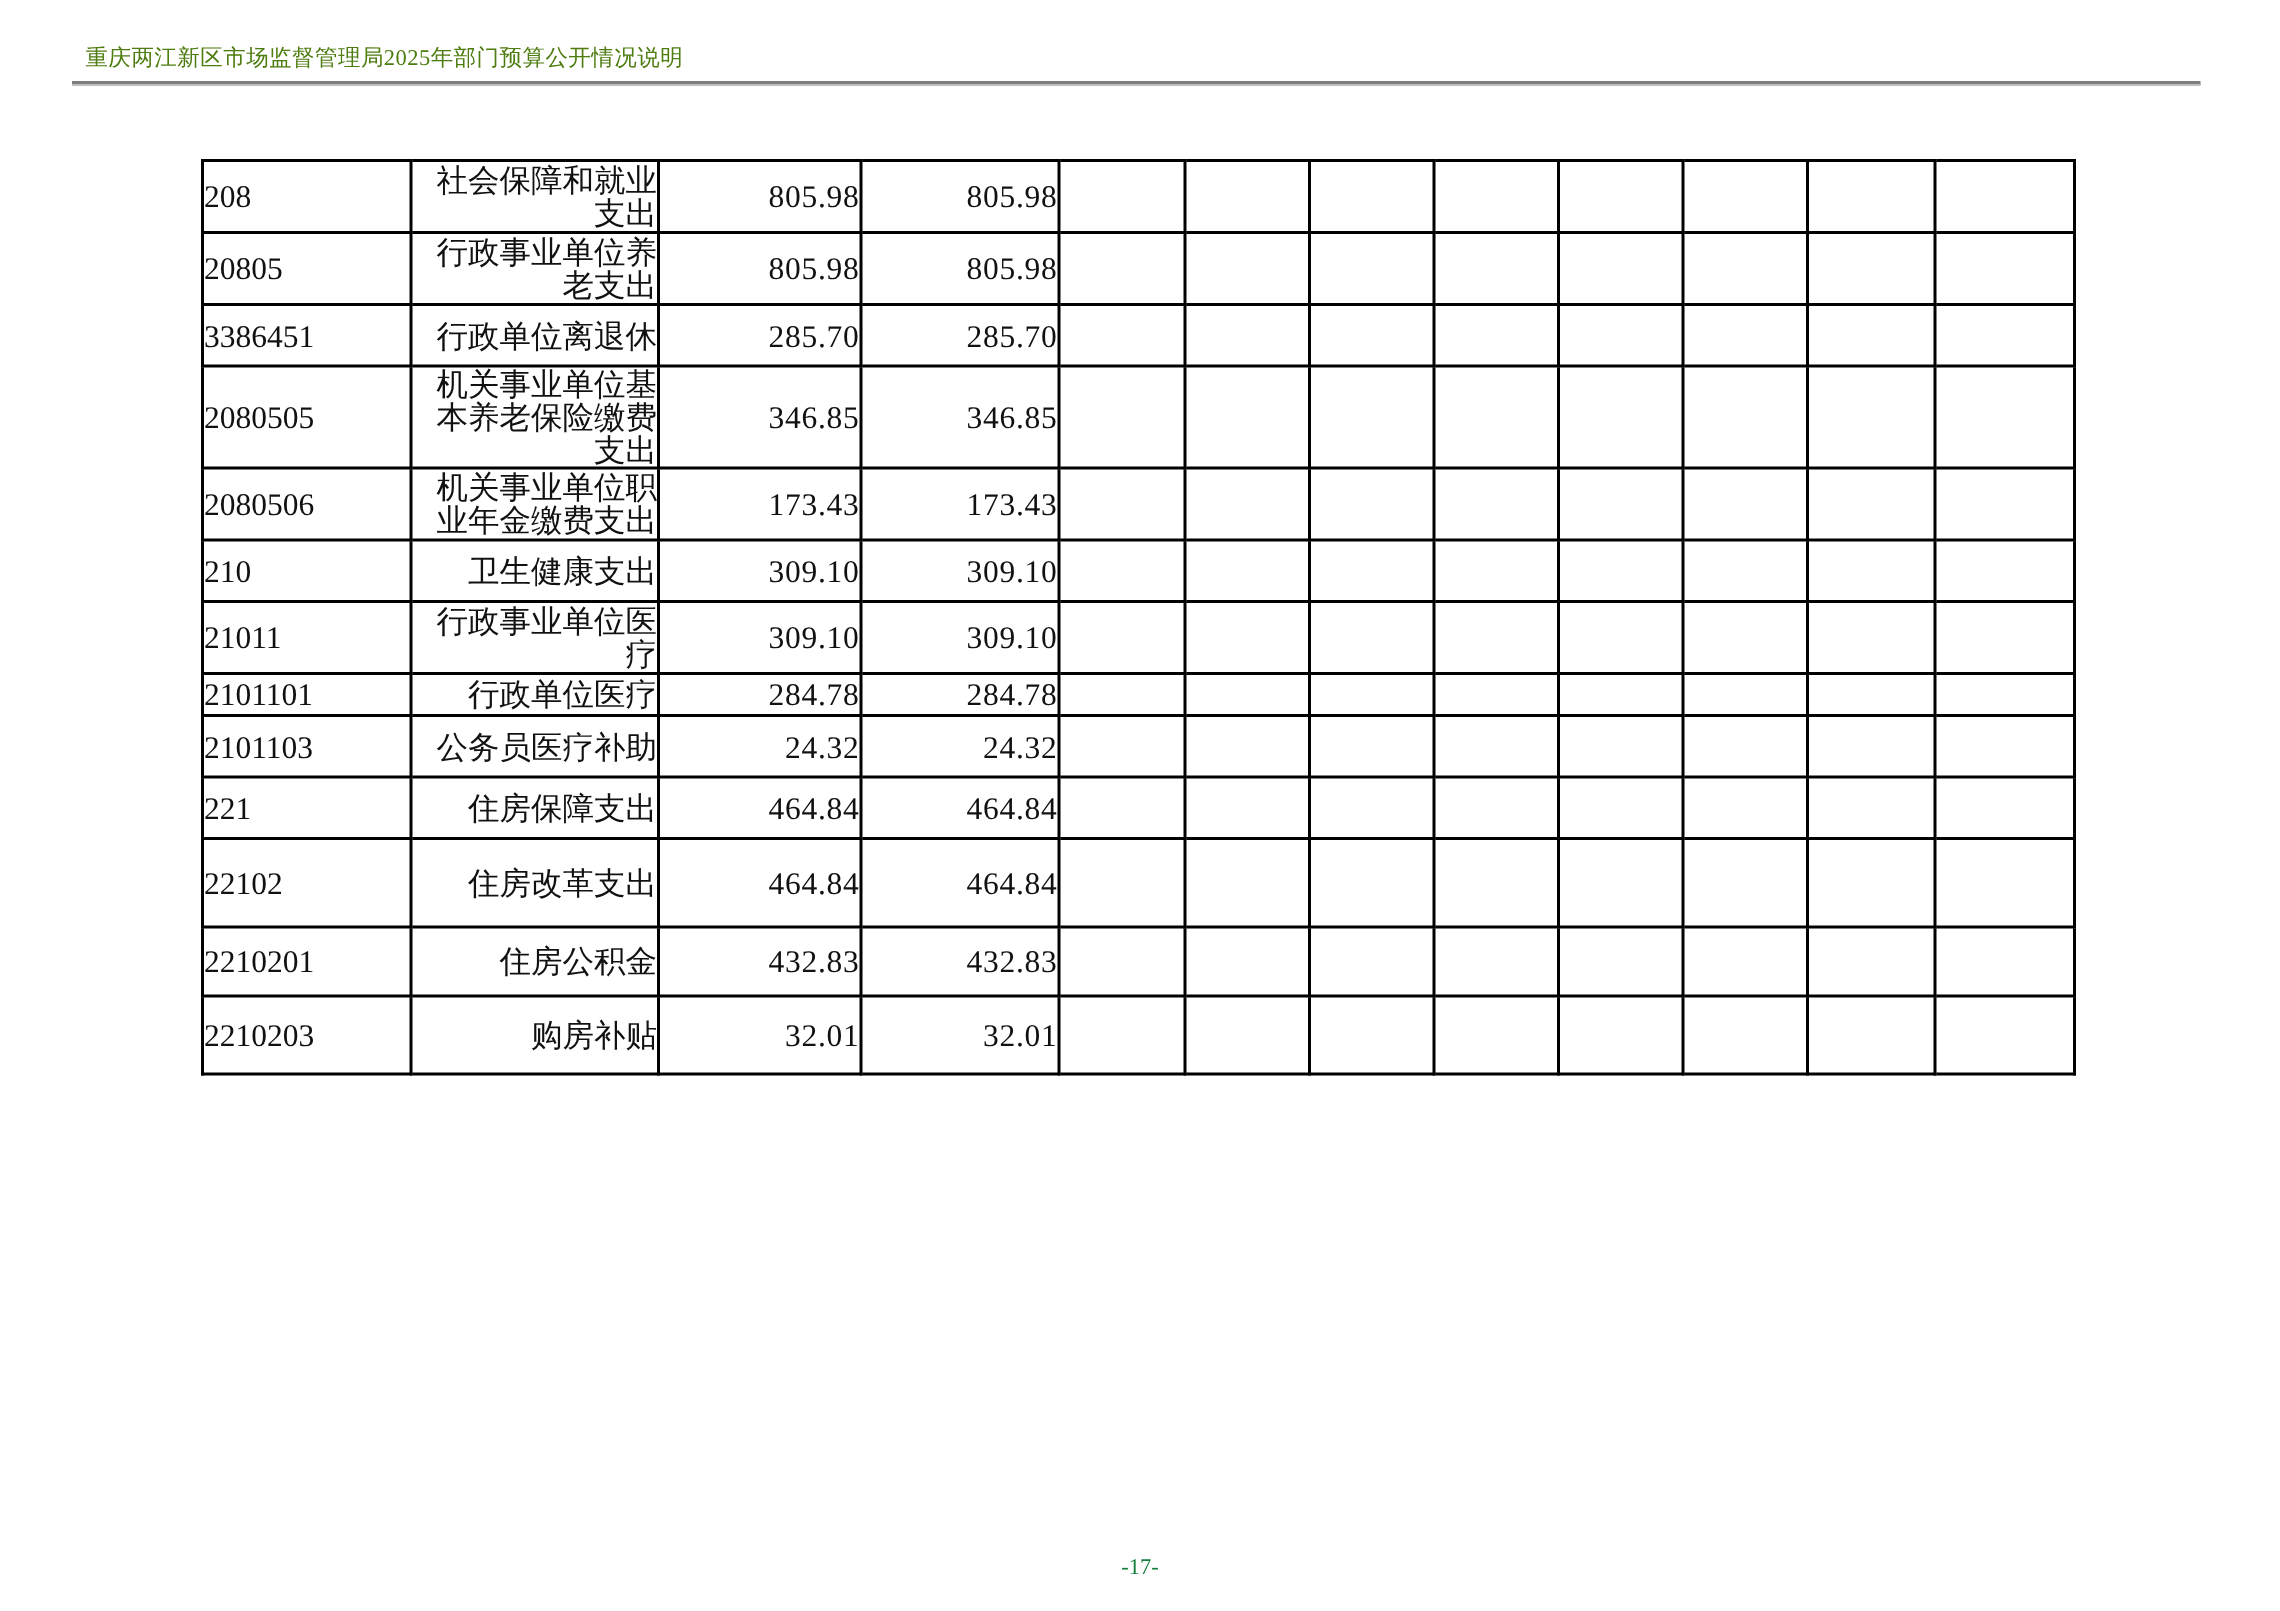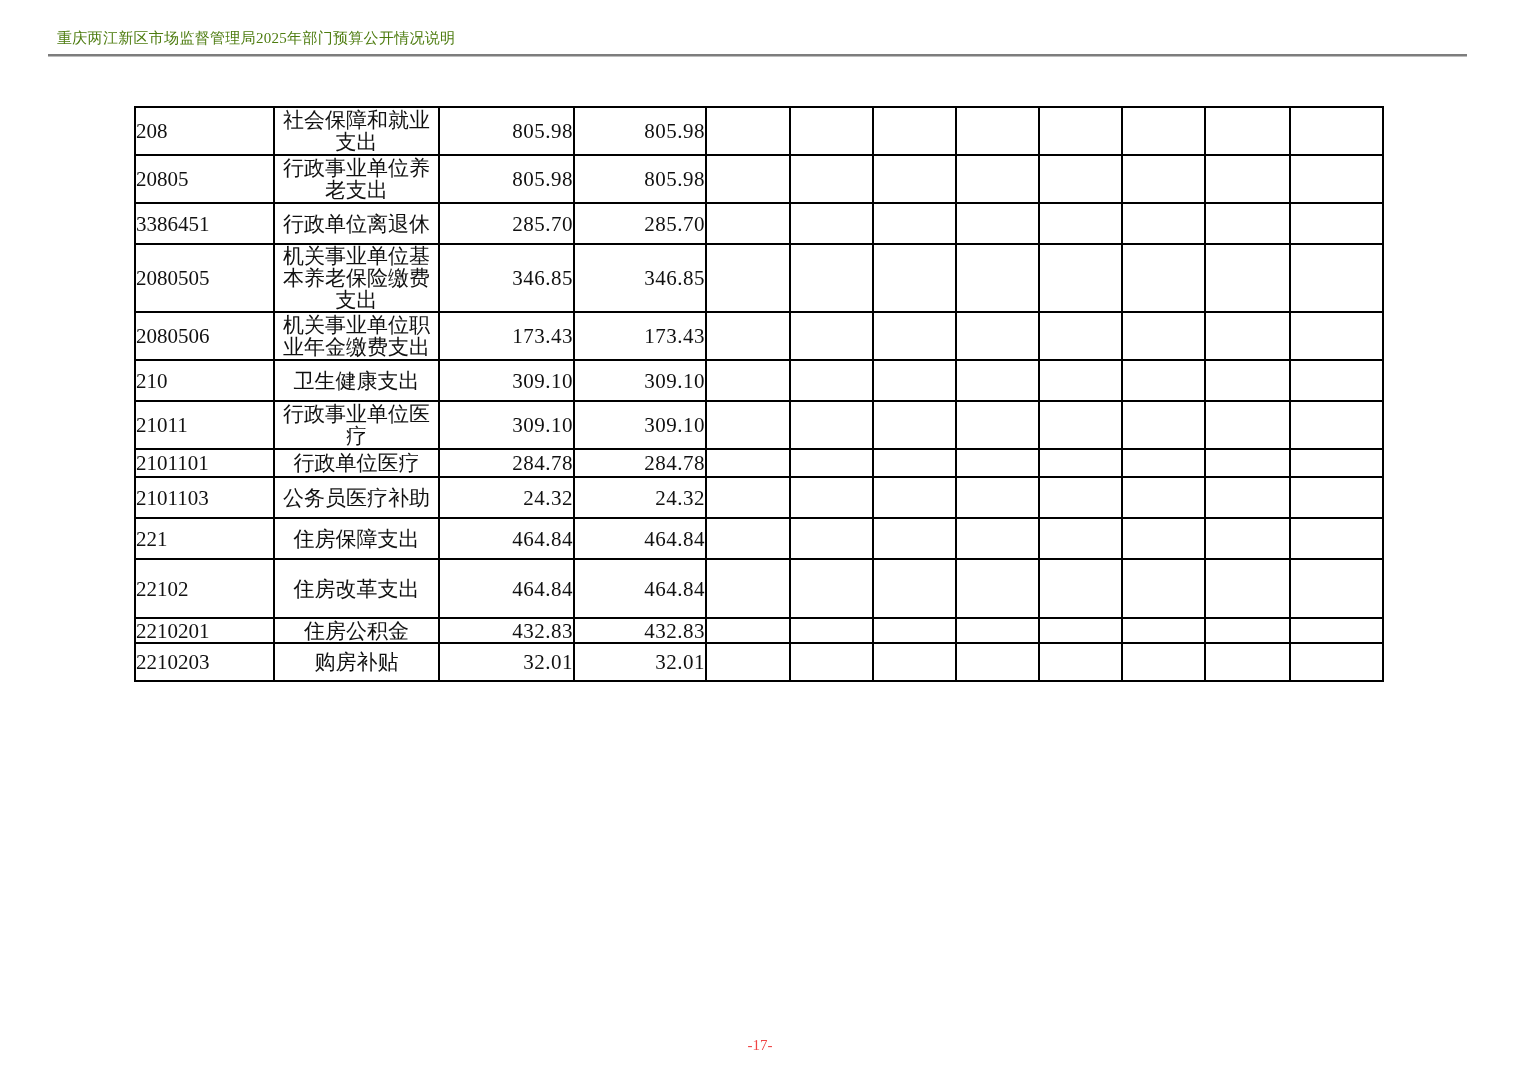--- a/index.html
+++ b/index.html
@@ -48,37 +48,37 @@
     padding: 0;
     overflow: hidden;
   }
   td.cell-code {
     padding-left: 3px;
     text-align: left;
   }
   td.cell-name {
     padding-left: 5px;
     padding-right: 1px;
-    text-align: center;
+    text-align: right;
     word-break: break-all;
   }
   td.cell-amount {
     text-align: right;
     padding-right: 6px;
     letter-spacing: 0.5px;
   }
   td.cell-empty { background: #fff; }
   .doc-footer {
     position: absolute;
     left: 0;
     top: 1037px;
     width: 100%;
     text-align: center;
     font-size: 15px;
-    color: #ef4444;
+    color: #15803d;
   }
 </style>
 </head>
 <body>
 
 <div class="doc-header-title">重庆两江新区市场监督管理局2025年部门预算公开情况说明</div>
 
 <div class="doc-header-rule"></div>
 
 <table class="budget-table">
@@ -244,35 +244,35 @@
         <td class="cell-amount">464.84</td>
         <td class="cell-empty"></td>
         <td class="cell-empty"></td>
         <td class="cell-empty"></td>
         <td class="cell-empty"></td>
         <td class="cell-empty"></td>
         <td class="cell-empty"></td>
         <td class="cell-empty"></td>
         <td class="cell-empty"></td>
       </tr>
-      <tr style="height: 25px; padding-left: 36px;">
+      <tr style="height: 46px; padding-left: 36px;">
         <td class="cell-code">2210201</td>
         <td class="cell-name">住房公积金</td>
         <td class="cell-amount">432.83</td>
         <td class="cell-amount">432.83</td>
         <td class="cell-empty"></td>
         <td class="cell-empty"></td>
         <td class="cell-empty"></td>
         <td class="cell-empty"></td>
         <td class="cell-empty"></td>
         <td class="cell-empty"></td>
         <td class="cell-empty"></td>
         <td class="cell-empty"></td>
       </tr>
-      <tr style="height: 38px;">
+      <tr style="height: 52px;">
         <td class="cell-code">2210203</td>
         <td class="cell-name">购房补贴</td>
         <td class="cell-amount">32.01</td>
         <td class="cell-amount">32.01</td>
         <td class="cell-empty"></td>
         <td class="cell-empty"></td>
         <td class="cell-empty"></td>
         <td class="cell-empty"></td>
         <td class="cell-empty"></td>
         <td class="cell-empty"></td>

